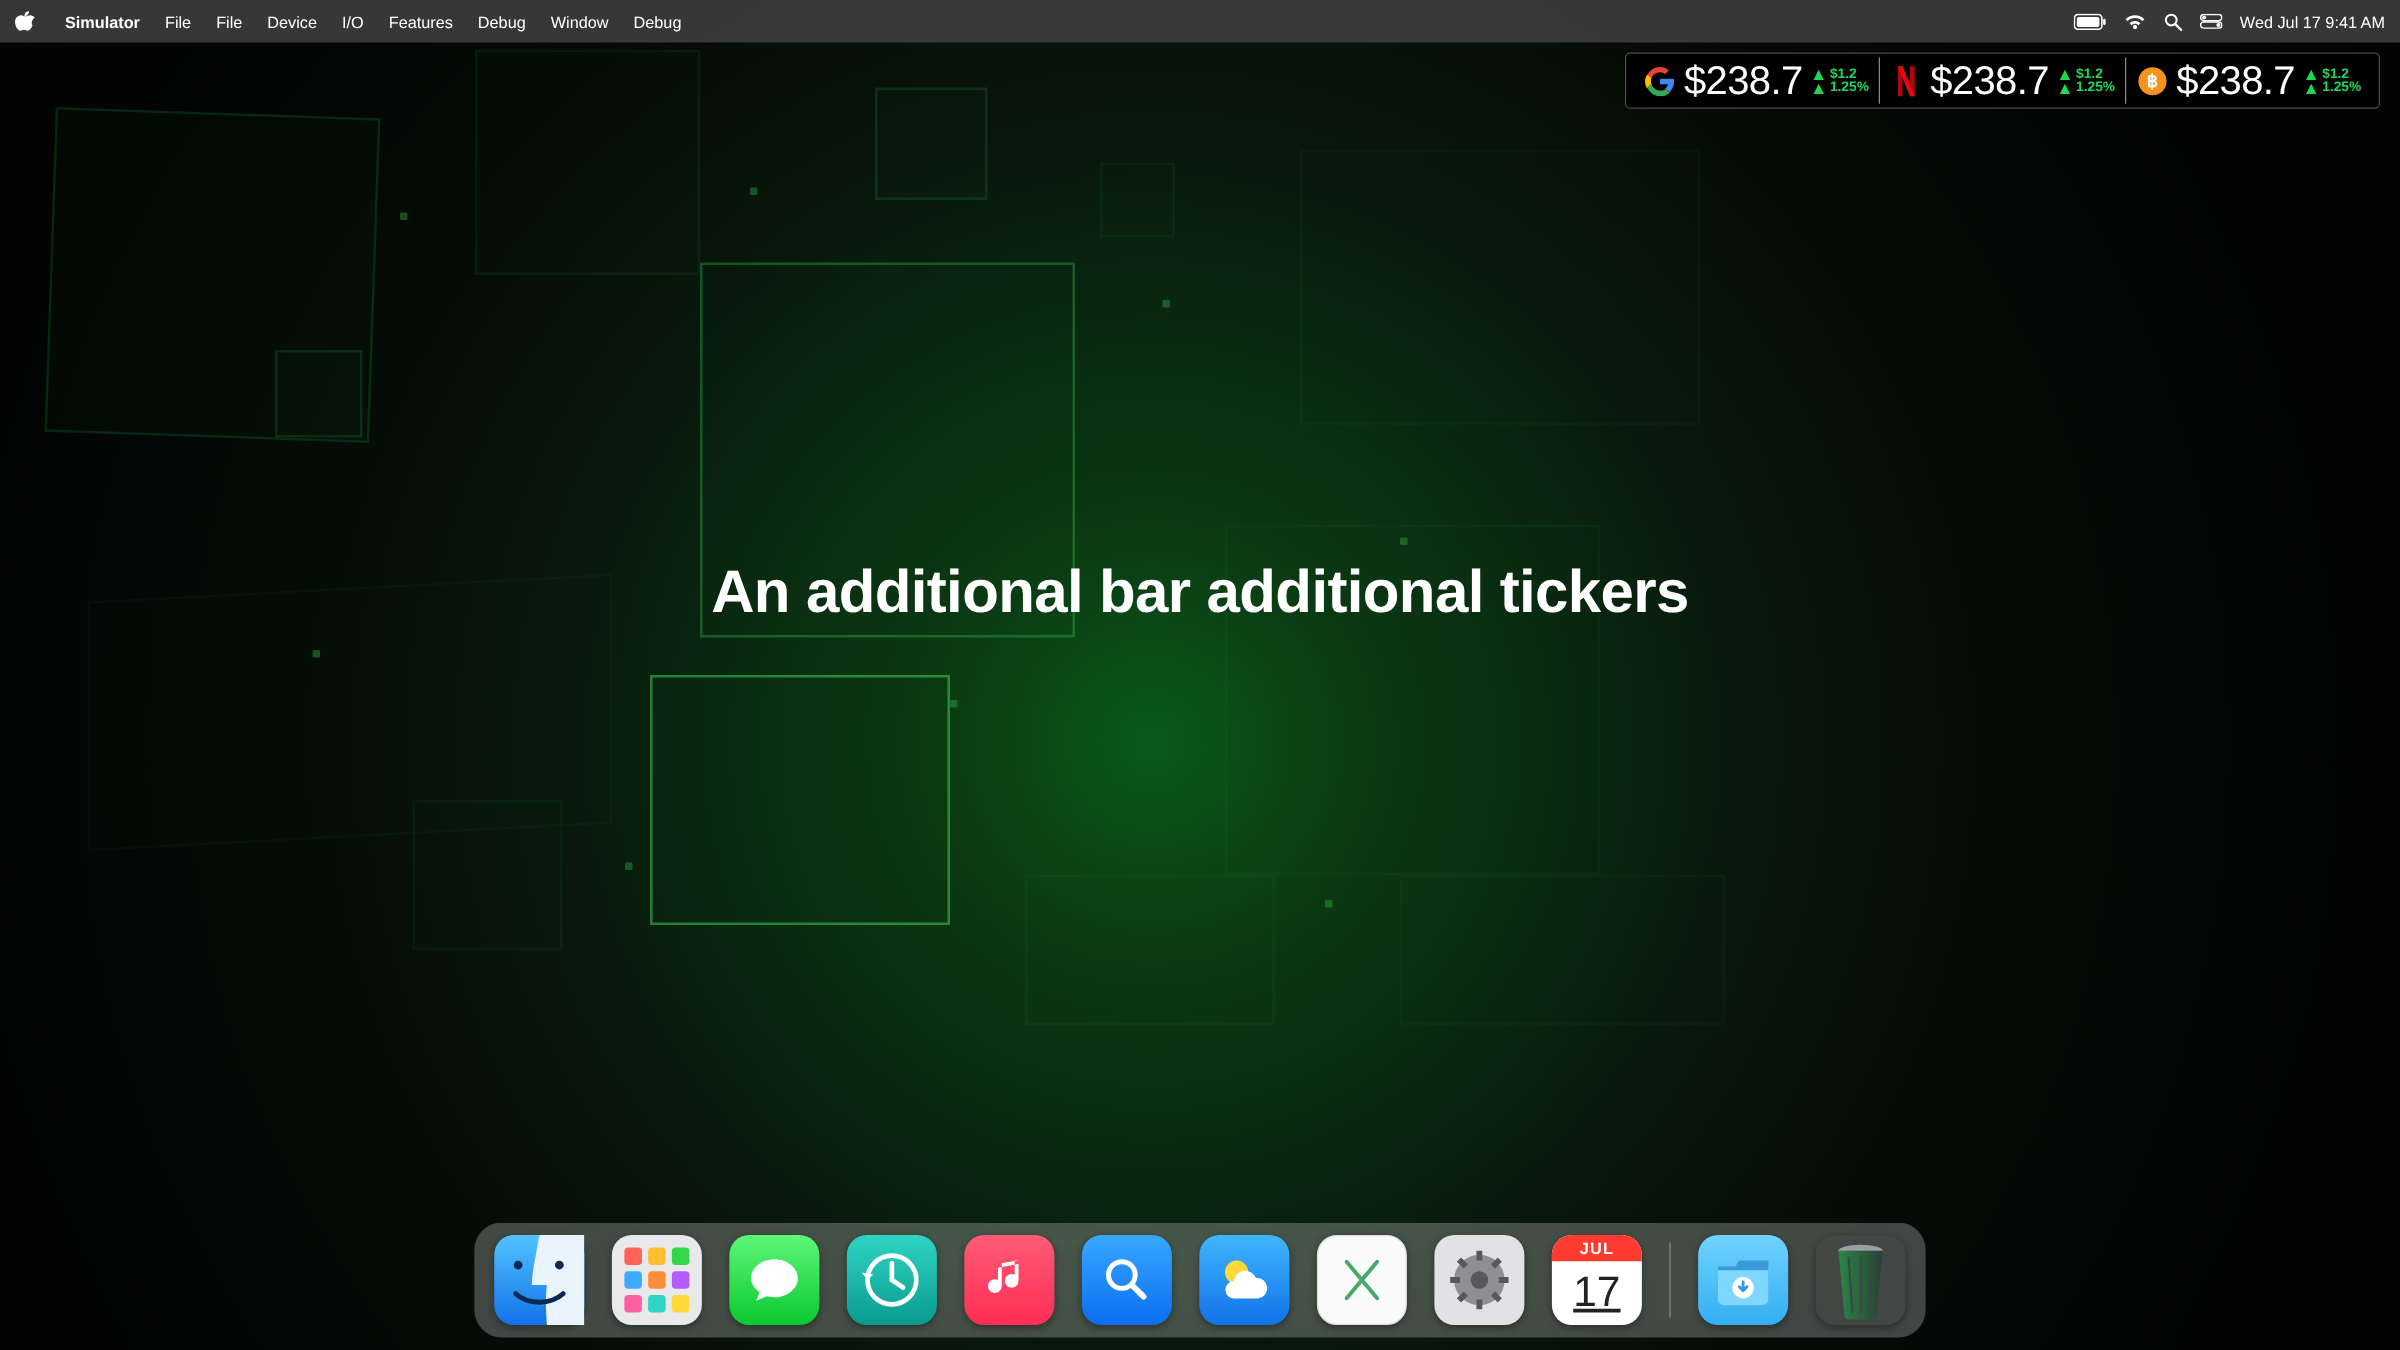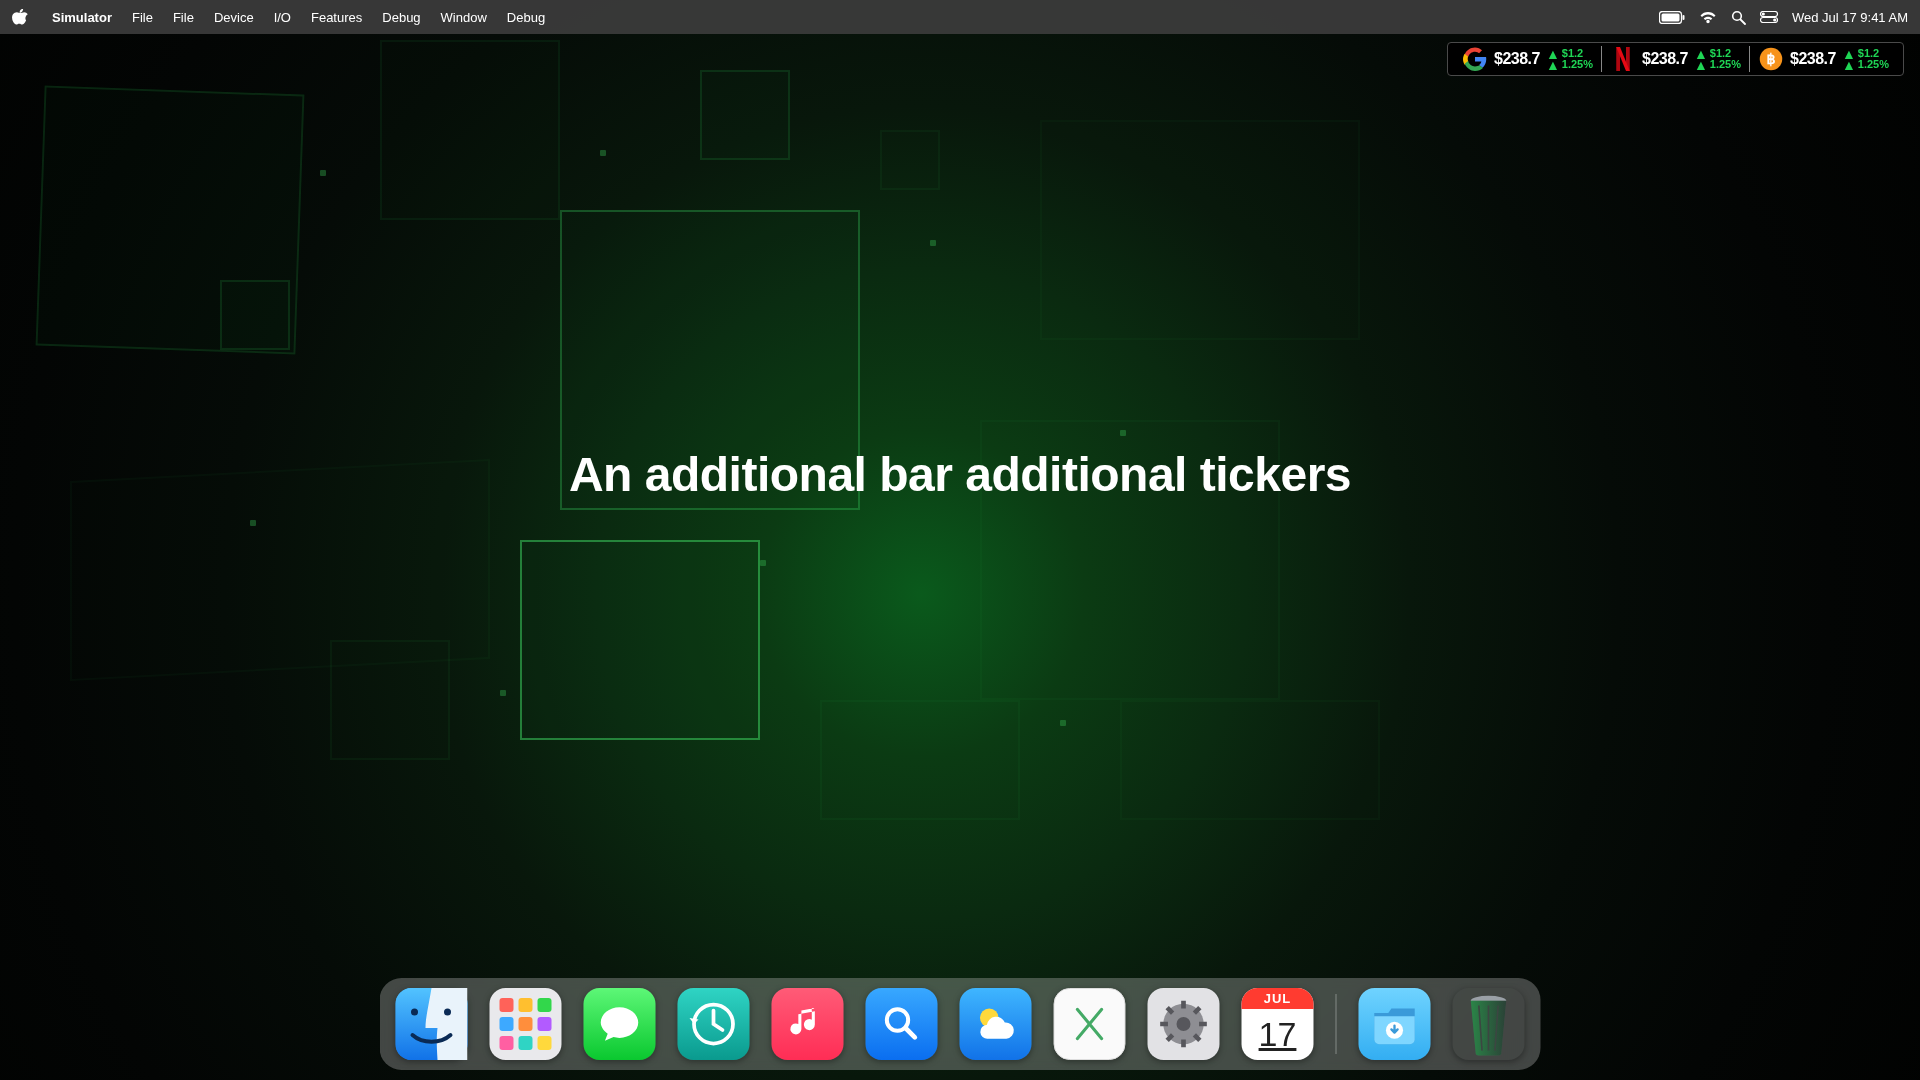--- a/index.html
+++ b/index.html
@@ -33,21 +33,21 @@
   .tickerbar {
     position:absolute; top:42px; right:16px;
     background:#000; border:1px solid #4a4a4a; border-radius:4px;
     display:flex; align-items:stretch;
     padding:3px 6px;
     z-index:40;
   }
   .ticker { display:flex; align-items:center; gap:6px; padding:0 8px; }
   .ticker + .ticker { border-left:1px solid #888; }
   .tk-logo { width:26px; height:26px; display:flex; align-items:center; justify-content:center; }
-  .tk-price { color:#fff; font-size:16px; font-weight:700; letter-spacing:-0.5px; }
+  .tk-price { color:#fff; font-size:32px; font-weight:400; letter-spacing:-0.5px; }
   .tk-arrow { color:#1fd655; font-size:14px; line-height:10px; }
   .tk-stats { display:flex; flex-direction:column; justify-content:center; line-height:1; }
   .tk-stats .row { display:flex; align-items:center; gap:2px; }
   .tk-stats .val { color:#1fd655; font-size:11px; font-weight:700; }
 
   
   .hero {
     position:absolute; top:44%; left:50%; transform:translate(-50%,-50%);
     color:#fff; text-align:center; font-weight:600;
     font-size:48px; line-height:1.3; letter-spacing:-0.5px;

